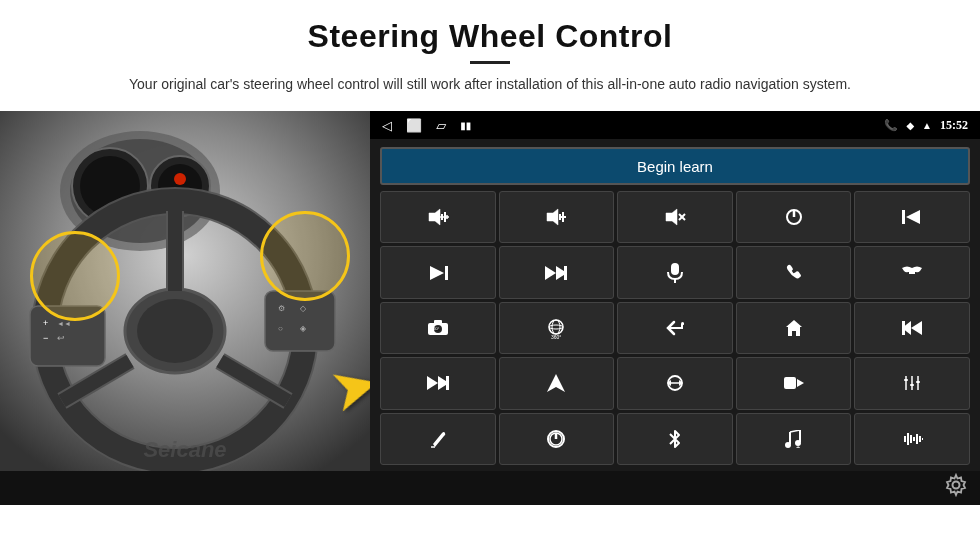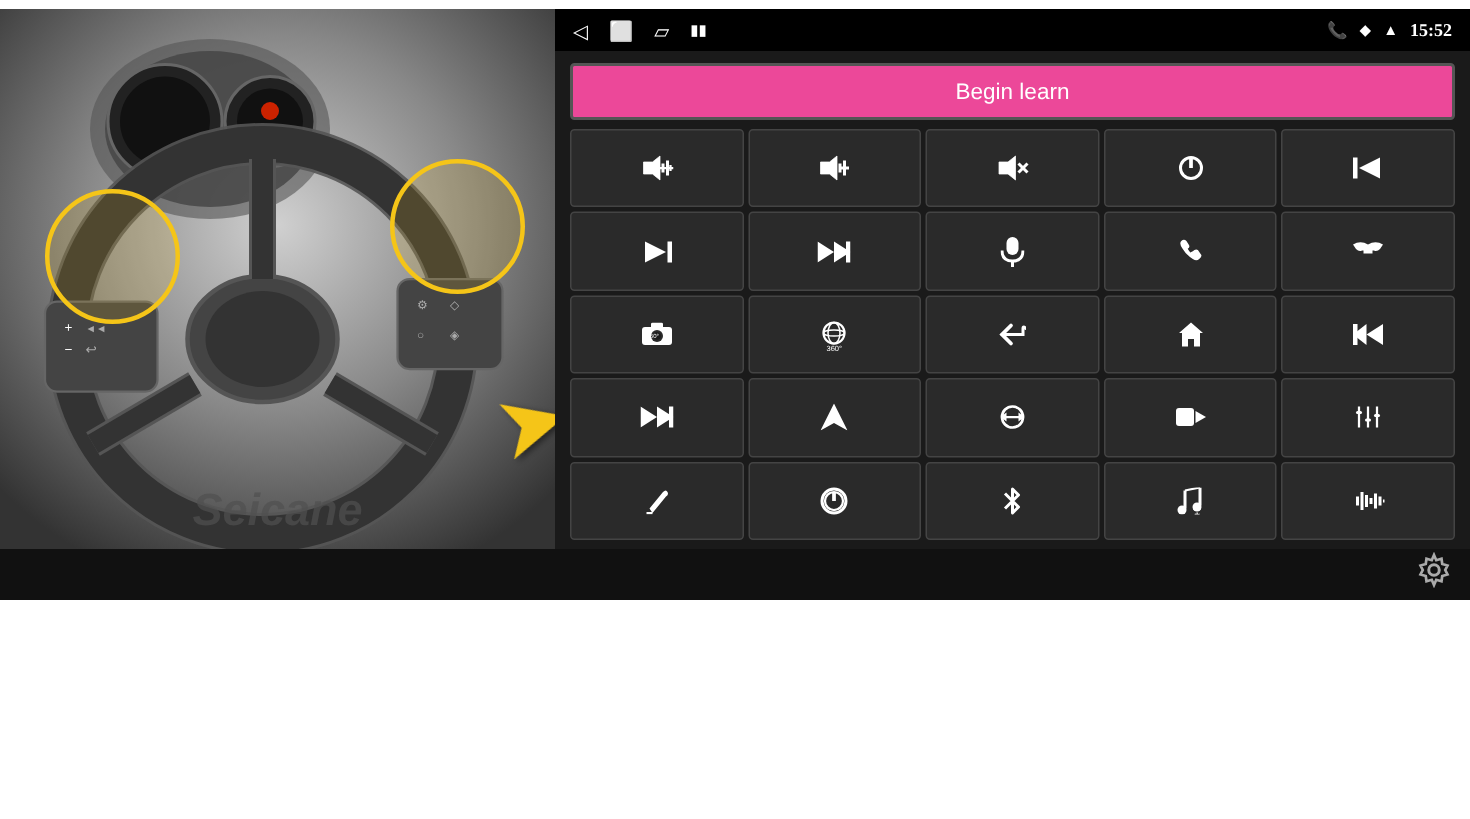--- a/index.html
+++ b/index.html
@@ -86,21 +86,21 @@
       z-index: 10;
       filter: drop-shadow(2px 2px 2px rgba(0,0,0,0.5));
     }
 
     
     .seicane-text {
       position: absolute;
       bottom: 8px;
       left: 50%;
       transform: translateX(-50%);
-      font-size: 30px;
+      font-size: 22px;
       font-style: italic;
       color: rgba(80,80,80,0.7);
       font-weight: bold;
       z-index: 5;
       text-align: right;
     }
 
     
     .circle-left {
       position: absolute;
@@ -168,21 +168,21 @@
     
     .begin-learn-row {
       padding: 8px 10px 6px;
       flex-shrink: 0;
     }
 
     .begin-learn-btn {
       width: 100%;
       height: 38px;
       border: 2px solid #555;
-      background: #ec4899;
+      background: #0c4a6e;
       color: #fff;
       font-size: 15px;
       cursor: pointer;
       border-radius: 3px;
       display: flex;
       align-items: center;
       justify-content: center;
     }
 
     
@@ -222,20 +222,25 @@
     .gear-icon-wrap {
       color: #aaa;
       font-size: 22px;
     }
   </style>
 </head>
 <body>
 
 <div class="page-wrapper">
 
+  <div class="header">
+    <h1 class="main-title">Steering Wheel Control</h1>
+    <div class="title-divider"></div>
+    <p class="subtitle">Your original car's steering wheel control will still work after installation of this all-in-one auto radio navigation system.</p>
+  </div>
 
   <div class="content-area">
 
     <div class="steering-image">
       <div class="steering-bg">
         <svg class="steering-svg-wrap" viewBox="0 0 370 360" xmlns="http://www.w3.org/2000/svg">
 
           <defs>
             <radialGradient id="bgGrad" cx="50%" cy="40%" r="70%">
               <stop offset="0%" stop-color="#d0d0d0"></stop>

